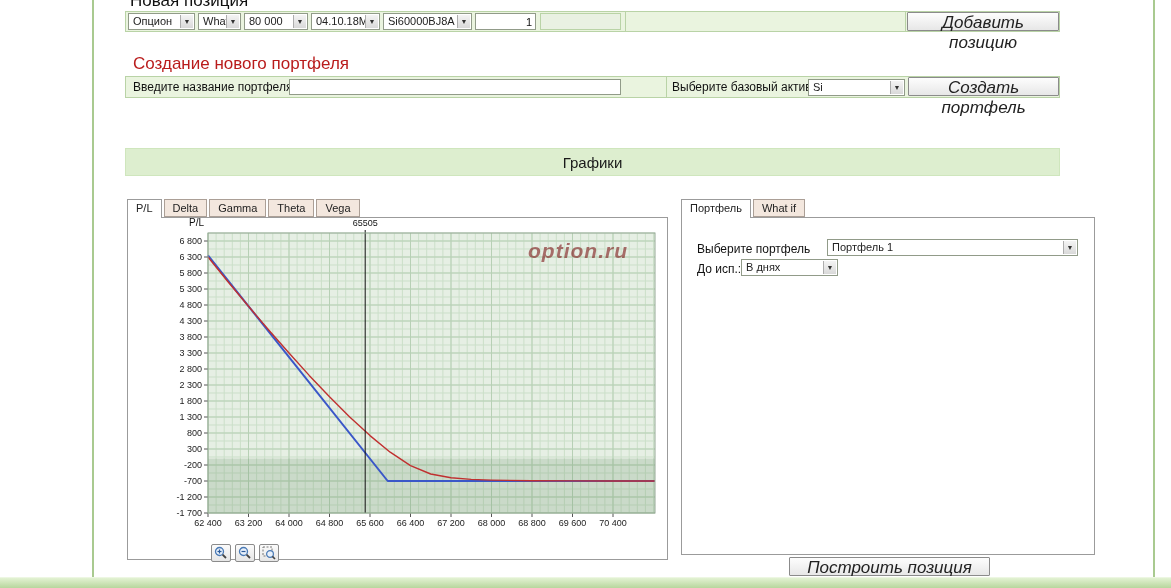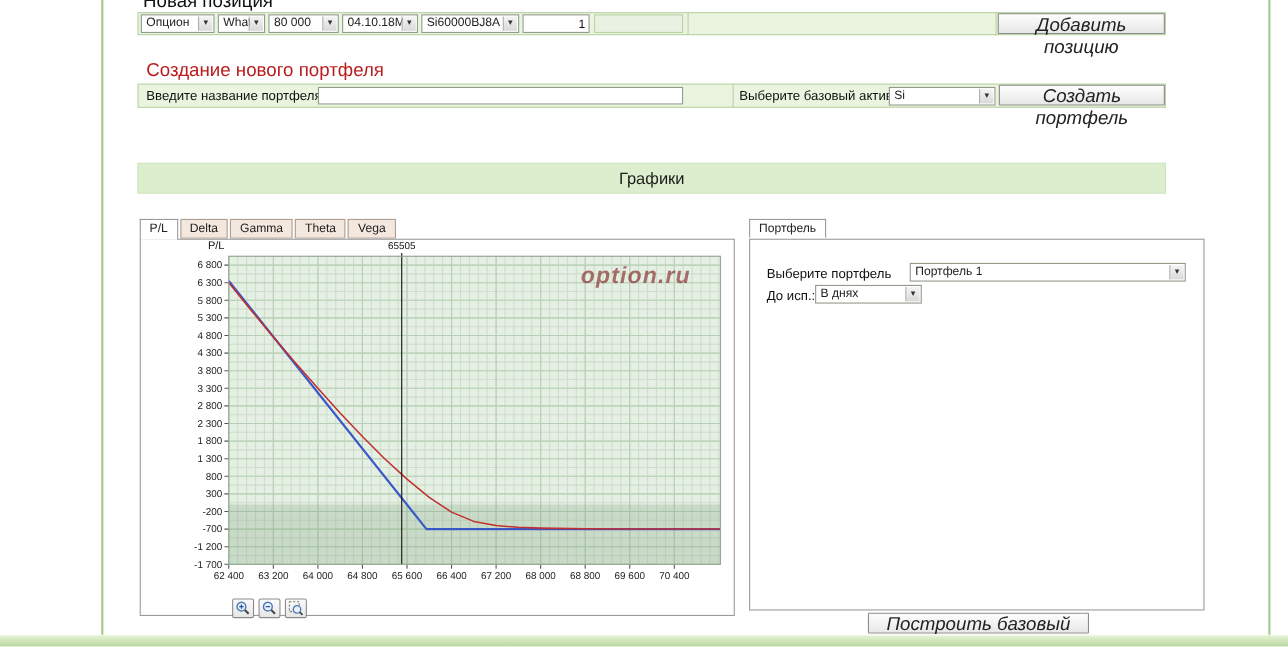--- a/index.html
+++ b/index.html
@@ -25,21 +25,21 @@
   .sel .arr::after{content:"▼";font-size:7px;color:#333;}
   .txt{position:absolute;height:17px;border:1px solid #919b89;background:#fff;font-family:inherit;
        font-size:11px;padding:0 3px;color:#111;}
   .txt.gray{background:#e9f1e2;border-color:#b9d3a6;}
   .btn{position:absolute;background:linear-gradient(#fdfdfd,#e7e7e7);border:1px solid #8b8b8b;
        font-family:inherit;font-size:17px;color:#222;cursor:pointer;border-radius:1px;font-style:italic;}
   .charts-header{position:absolute;left:125px;top:148px;width:935px;height:28px;background:#ddeecf;
                  border:1px solid #cfe6bd;text-align:center;line-height:27px;font-size:15px;color:#1a1a1a;}
   .tabs{position:absolute;display:flex;gap:2px;height:19px;}
   .tabs.left{left:127px;top:199px;}
-  .tabs.right{left:681px;top:199px;flex-direction:column;}
+  .tabs.right{left:681px;top:199px;}
   .tab{height:18px;line-height:16px;padding:0 8px;background:#f3e7de;border:1px solid #ab9f96;
        font-size:11px;color:#222;cursor:pointer;white-space:nowrap;}
   .tab.active{background:#fff;border:1px solid #9b9b9b;border-bottom:none;height:19px;z-index:3;position:relative;}
   .panel{position:absolute;background:#fff;border:1px solid #9b9b9b;}
   .panel.left{left:127px;top:217px;width:541px;height:343px;}
   .panel.right{left:681px;top:217px;width:414px;height:338px;}
   #pl-chart{position:absolute;left:0;top:0;}
   .watermark{position:absolute;left:400px;top:21px;font-size:21px;font-weight:bold;font-style:italic;
              color:#7f1d1d;opacity:.62;letter-spacing:1px;pointer-events:none;}
   .zoom-btns{position:absolute;left:83px;top:326px;display:flex;gap:4px;}
@@ -337,14 +337,14 @@
   <div class="sel" style="left:827px;top:239px;width:251px;">
     <span>Портфель 1</span>
     <span class="arr"></span>
   </div>
   <span class="prow-lbl" style="left:697px;top:262px;">До исп.:</span>
   <div class="sel" style="left:741px;top:259px;width:97px;">
     <span>В днях</span>
     <span class="arr"></span>
   </div>
 
-  <button class="btn build-btn">Построить базовый</button>
+  <button class="btn build-btn">Построить позиция</button>
 </div>
 
 </body></html>

